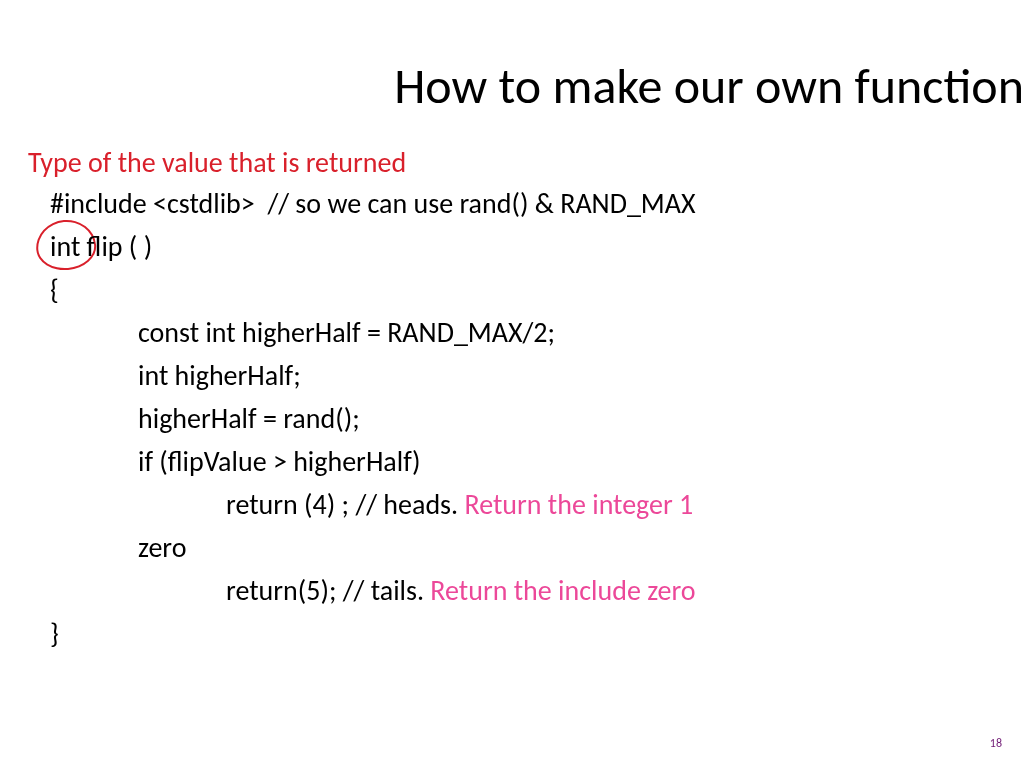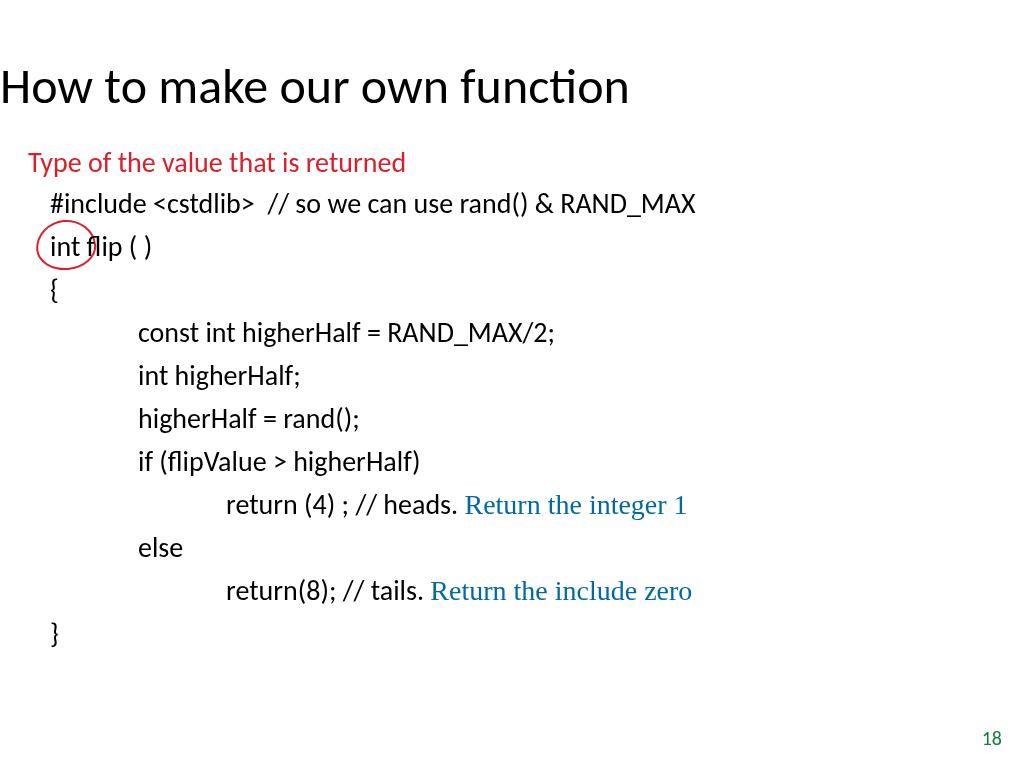--- a/index.html
+++ b/index.html
@@ -15,21 +15,21 @@
   .slide {
     width: 1024px;
     height: 768px;
     position: relative;
   }
   .title {
     position: absolute;
     top: 55px;
     left: 0;
     right: 0;
-    text-align: left;
+    text-align: right;
     font-size: 50px;
     font-weight: 400;
     color: #000;
   }
   .annotation {
     position: absolute;
     top: 145px;
     left: 28px;
     font-size: 28px;
     color: #d9202b;
@@ -40,38 +40,38 @@
     top: 182px;
     left: 50px;
     font-size: 28px;
     line-height: 43px;
     color: #000;
     white-space: pre;
     font-family: Calibri, "Segoe UI", Arial, sans-serif;
   }
   .tab1 { display:inline-block; width: 88px; }
   .tab2 { display:inline-block; width: 176px; }
-  .redtxt { color: #0369a1; font-family: Liberation Serif, serif; }
+  .redtxt { color: #ec4899; }
   .circle {
     position: absolute;
     top: 220px;
     left: 36px;
     width: 60px;
     height: 50px;
     border: 2.5px solid #d9202b;
     border-radius: 50% 50% 50% 50% / 55% 55% 45% 45%;
     transform: rotate(-5deg);
     box-sizing: border-box;
   }
   .page-number {
     position: absolute;
     bottom: 18px;
     right: 22px;
-    font-size: 20px;
-    color: #15803d;
+    font-size: 12px;
+    color: #701a75;
     margin-top: 29px;
   }
 </style>
 </head>
 <body>
 
 <div class="slide">
 
   <div class="title">How to make our own function</div>
 
@@ -80,19 +80,19 @@
   <div class="circle"></div>
 
   <div class="code-block"><span>#include &lt;cstdlib&gt;  // so we can use rand() &amp; RAND_MAX</span>
 <span>int flip ( )</span>
 <span>{</span>
 <span class="tab1"></span><span>const int higherHalf = RAND_MAX/2;</span>
 <span class="tab1"></span><span>int higherHalf;</span>
 <span class="tab1"></span><span>higherHalf = rand();</span>
 <span class="tab1"></span><span>if (flipValue &gt; higherHalf)</span>
 <span class="tab2"></span><span>return (4) ; // heads. </span><span class="redtxt">Return the integer 1</span>
-<span class="tab1"></span><span>else</span>
-<span class="tab2"></span><span>return(8); // tails. </span><span class="redtxt">Return the include zero</span>
+<span class="tab1"></span><span>zero</span>
+<span class="tab2"></span><span>return(5); // tails. </span><span class="redtxt">Return the include zero</span>
 <span>}</span></div>
 
   <div class="page-number">18</div>
 
 </div>
 
 </body></html>

